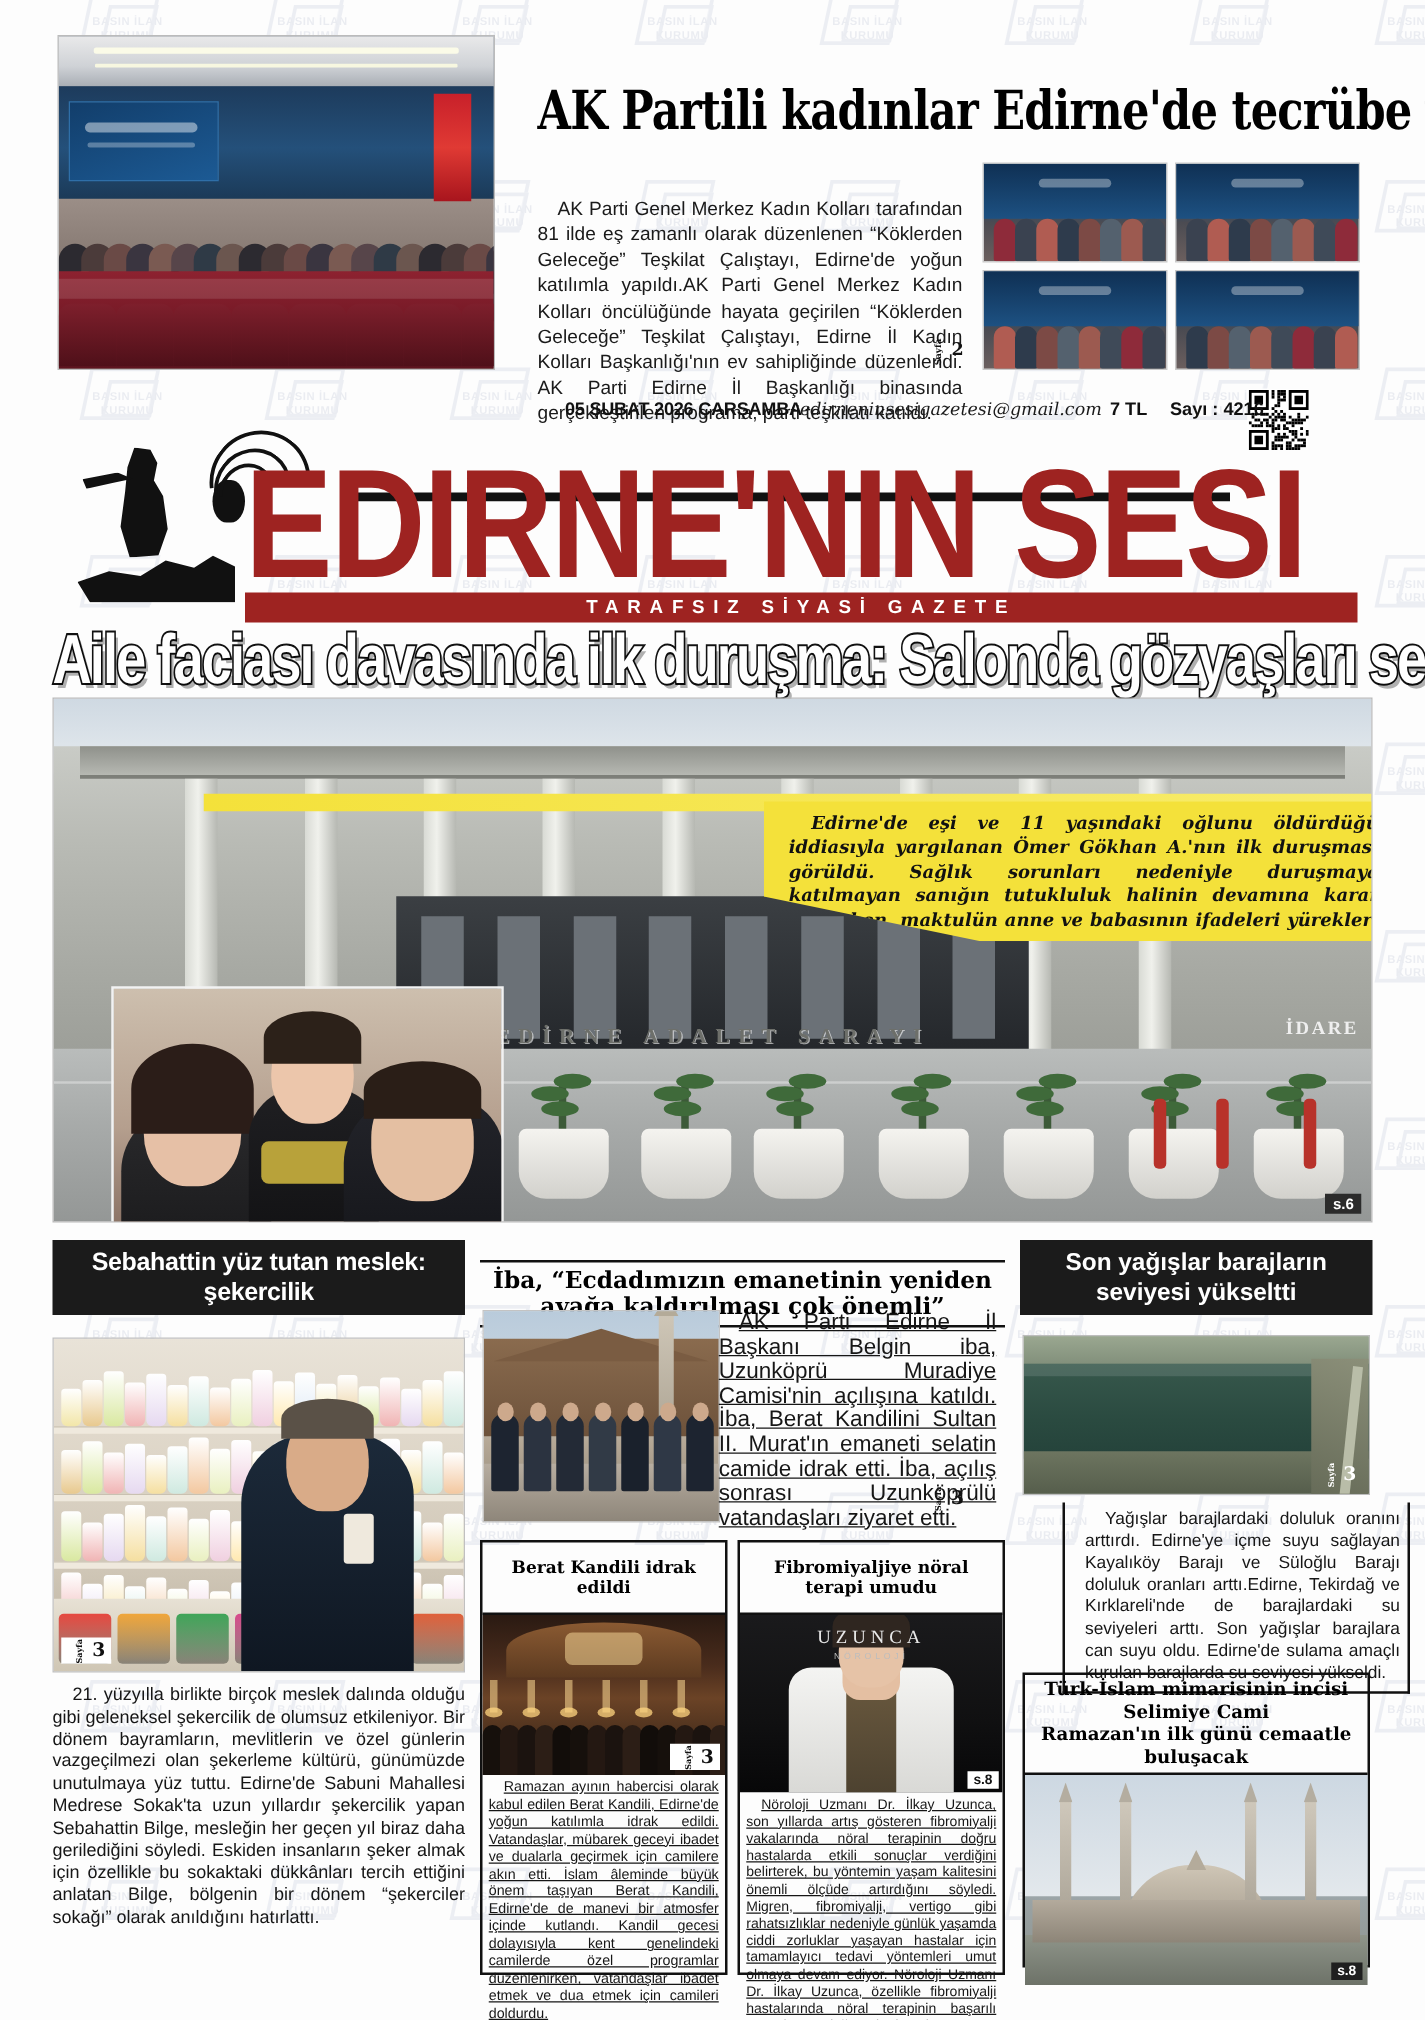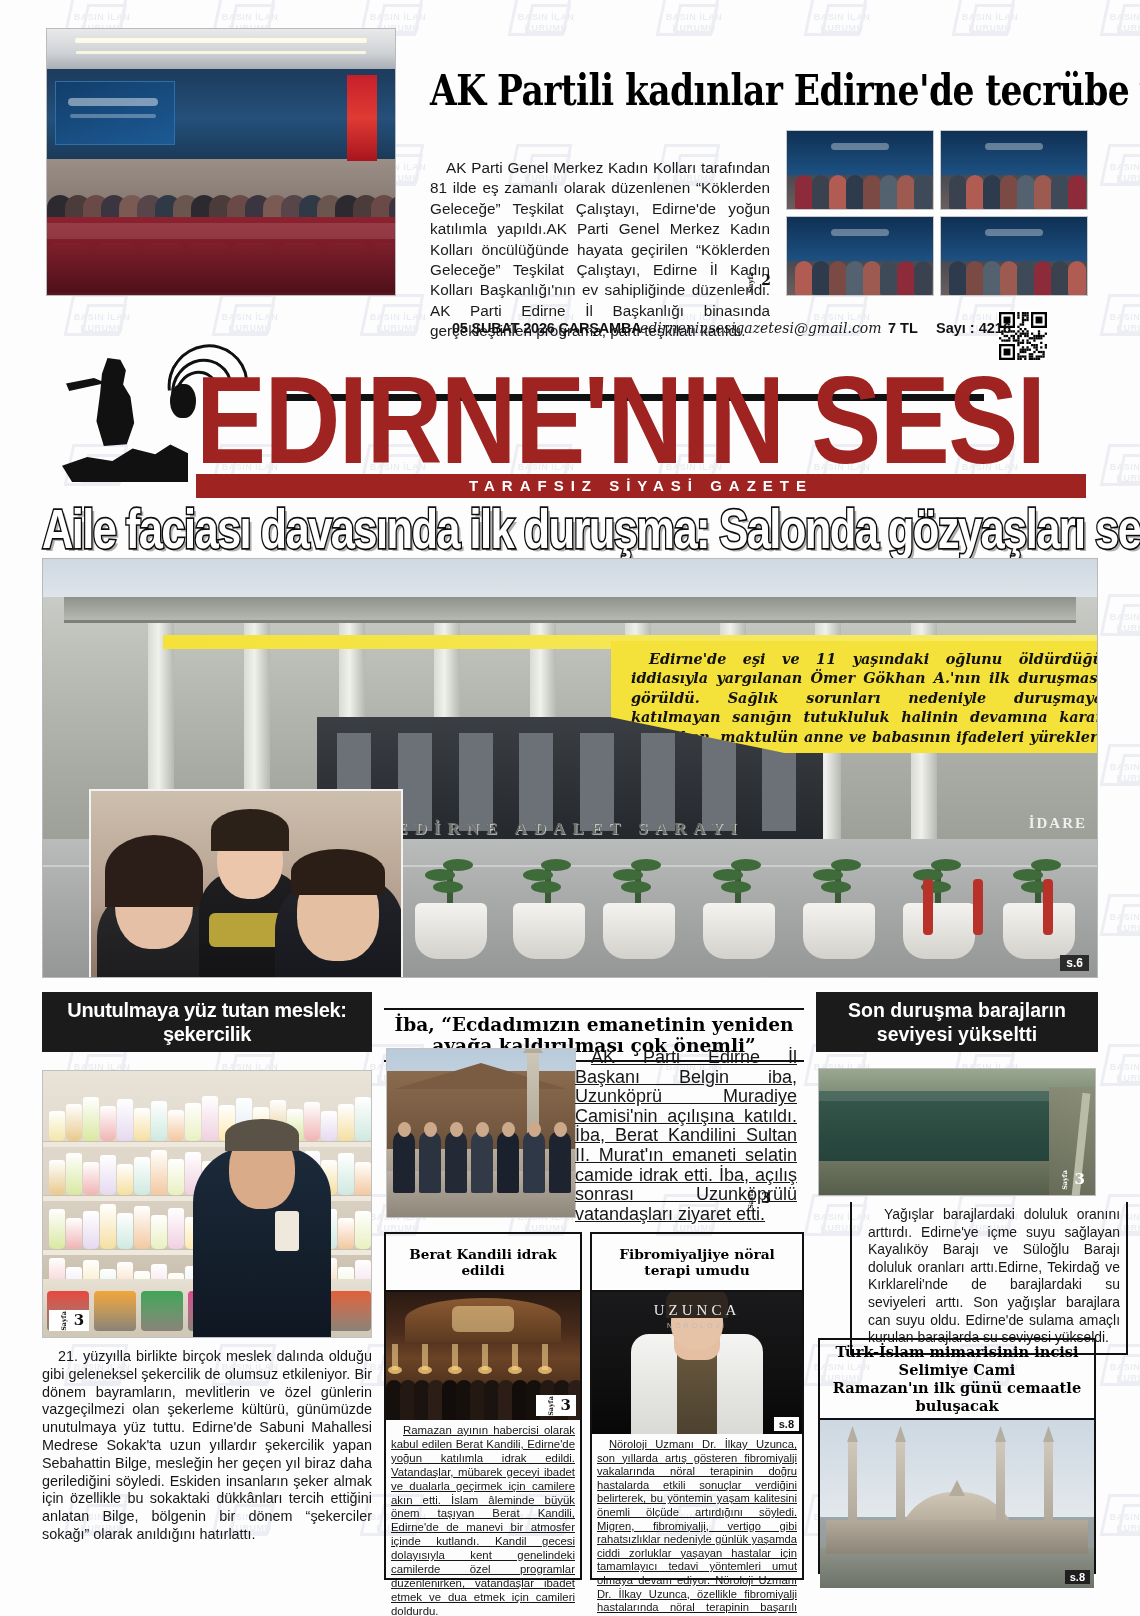--- a/index.html
+++ b/index.html
@@ -1220,21 +1220,21 @@
           <div style="position:absolute;left:200px;top:58px;width:94px;height:46px;background:#2a1e17;border-radius:50% 50% 0 0;"></div>
         </div>
       <div class="lead-ref">s.6</div>
     </div>
   </div>
 
   <div class="cols">
 
     <div class="c-left">
       <div class="hd col-head-black">
-        <div>Unutulmaya yüz tutan meslek:</div>
+        <div>Sebahattin yüz tutan meslek:</div>
         <div>şekercilik</div>
       </div>
       <div class="ph" id="candy-shop">
           <div class="shelf" style="top:70px;"></div>
           <div class="jar" style="left:6px;top:40px;height:30px;background:linear-gradient(180deg,#ffffff,#f2e6a8);"></div>
           <div class="jar" style="left:23px;top:33px;height:37px;background:linear-gradient(180deg,#ffffff,#e8c98e);"></div>
           <div class="jar" style="left:40px;top:26px;height:44px;background:linear-gradient(180deg,#ffffff,#d9e8a0);"></div>
           <div class="jar" style="left:57px;top:35px;height:35px;background:linear-gradient(180deg,#ffffff,#f0b4b4);"></div>
           <div class="jar" style="left:74px;top:28px;height:42px;background:linear-gradient(180deg,#ffffff,#e6d9f0);"></div>
           <div class="jar" style="left:91px;top:37px;height:33px;background:linear-gradient(180deg,#ffffff,#f5dfa0);"></div>
@@ -1411,21 +1411,21 @@
           <div style="position:absolute; left:50%; top:10px; transform:translateX(-50%); color:#e9e9e9; font-family:'Liberation Serif',serif; font-size:15px; letter-spacing:4px;">UZUNCA</div>
           <div style="position:absolute; left:50%; top:30px; transform:translateX(-50%); color:#bdbdbd; font-family:'Liberation Sans',sans-serif; font-size:7px; letter-spacing:3px;">NÖROLOJİ</div>
           <div class="refbadge" style="right:3px; bottom:3px; background:#fff; color:#111;">s.8</div>
         </div>
         <div class="stx" style="font-size:11.2px; line-height:13.6px;">Nöroloji Uzmanı Dr. İlkay Uzunca, son yıllarda artış gösteren fibromiyalji vakalarında nöral terapinin doğru hastalarda etkili sonuçlar verdiğini belirterek, bu yöntemin yaşam kalitesini önemli ölçüde artırdığını söyledi. Migren, fibromiyalji, vertigo gibi rahatsızlıklar nedeniyle günlük yaşamda ciddi zorluklar yaşayan hastalar için tamamlayıcı tedavi yöntemleri umut olmaya devam ediyor. Nöroloji Uzmanı Dr. İlkay Uzunca, özellikle fibromiyalji hastalarında nöral terapinin başarılı sonuçlar sunduğunu ifade etti.</div>
       </div>
     </div>
 
     <div class="c-right">
       <div class="hd col-head-black">
-        <div>Son duruşma barajların</div>
+        <div>Son yağışlar barajların</div>
         <div>seviyesi yükseltti</div>
       </div>
       <div class="ph" id="dam-photo">
           <div style="position:absolute;left:0;top:0;width:100%;height:26px;background:linear-gradient(180deg,#9aa790,#7e8c78);"></div>
           <div style="position:absolute;left:0;top:22px;width:100%;height:76px;background:linear-gradient(180deg,#37584c 0%,#2a4a40 60%,#24423a 100%);"></div>
           <div style="position:absolute;left:0;top:22px;width:100%;height:10px;background:rgba(255,255,255,.12);"></div>
           <div style="position:absolute;left:0;bottom:0;width:100%;height:34px;background:linear-gradient(180deg,#6d7560,#565e4c);"></div>
           <div style="position:absolute;right:0;top:18px;width:46px;height:110px;background:linear-gradient(200deg,#8b8f79,#666b58);"></div>
           <div style="position:absolute;right:10px;top:24px;width:8px;height:104px;background:#b9bda8;transform:rotate(6deg);"></div>
         <div class="badge-sq" style="right:5px; bottom:5px; background:transparent; color:#fff;">

